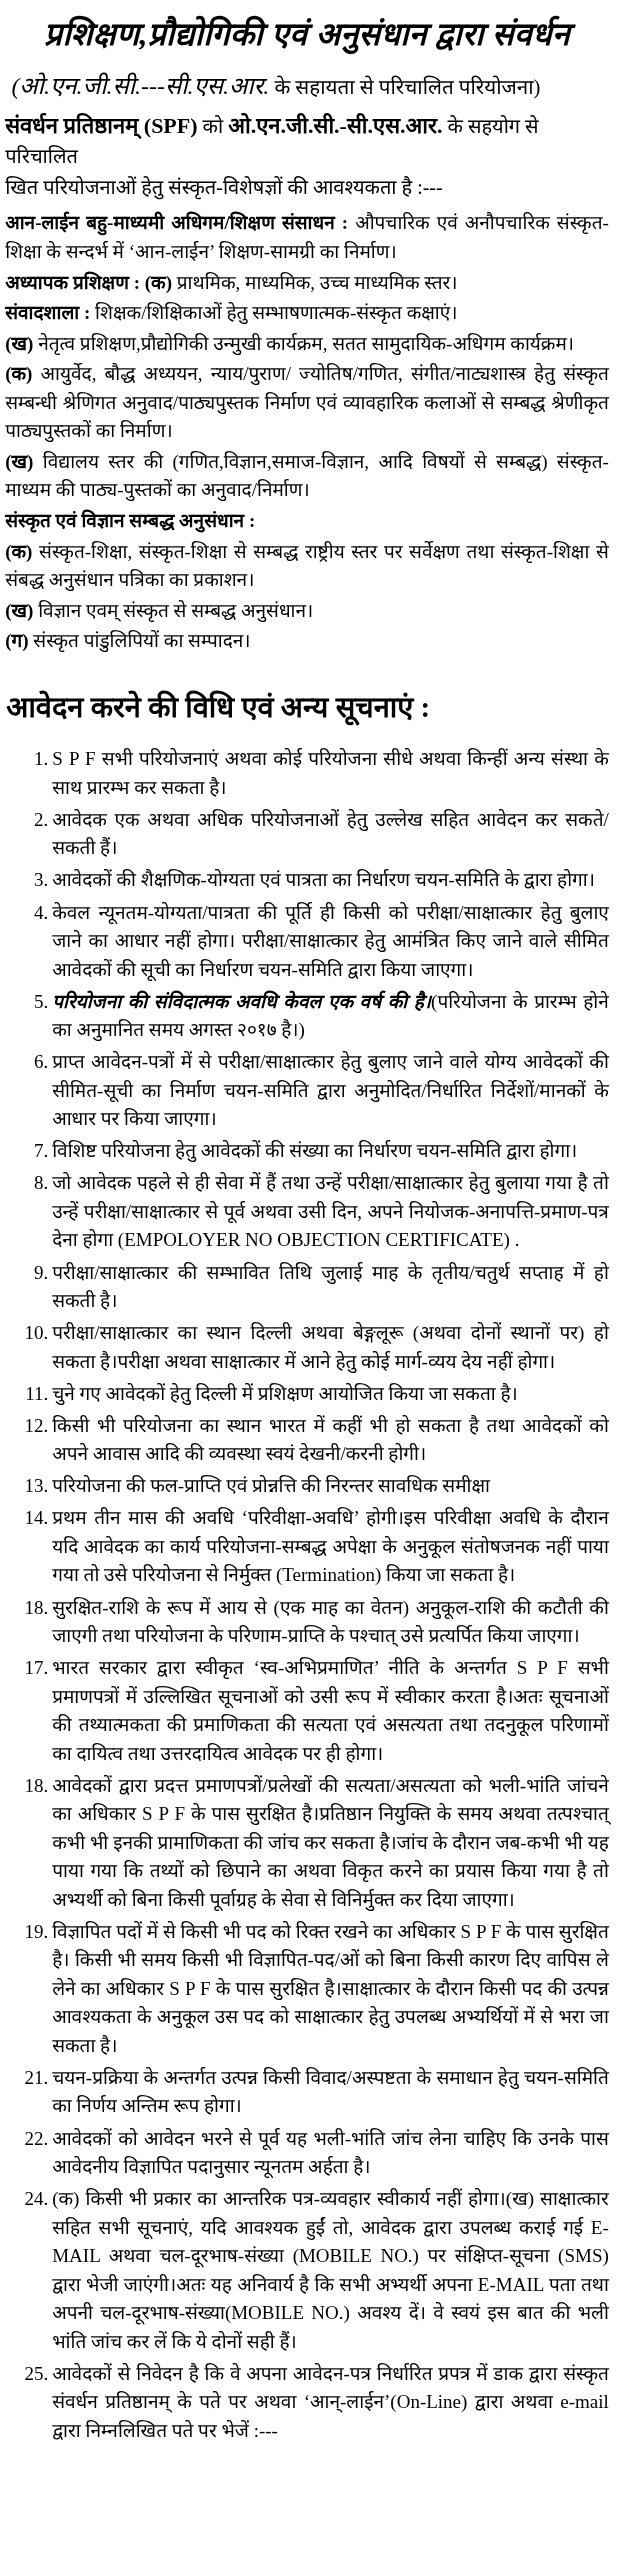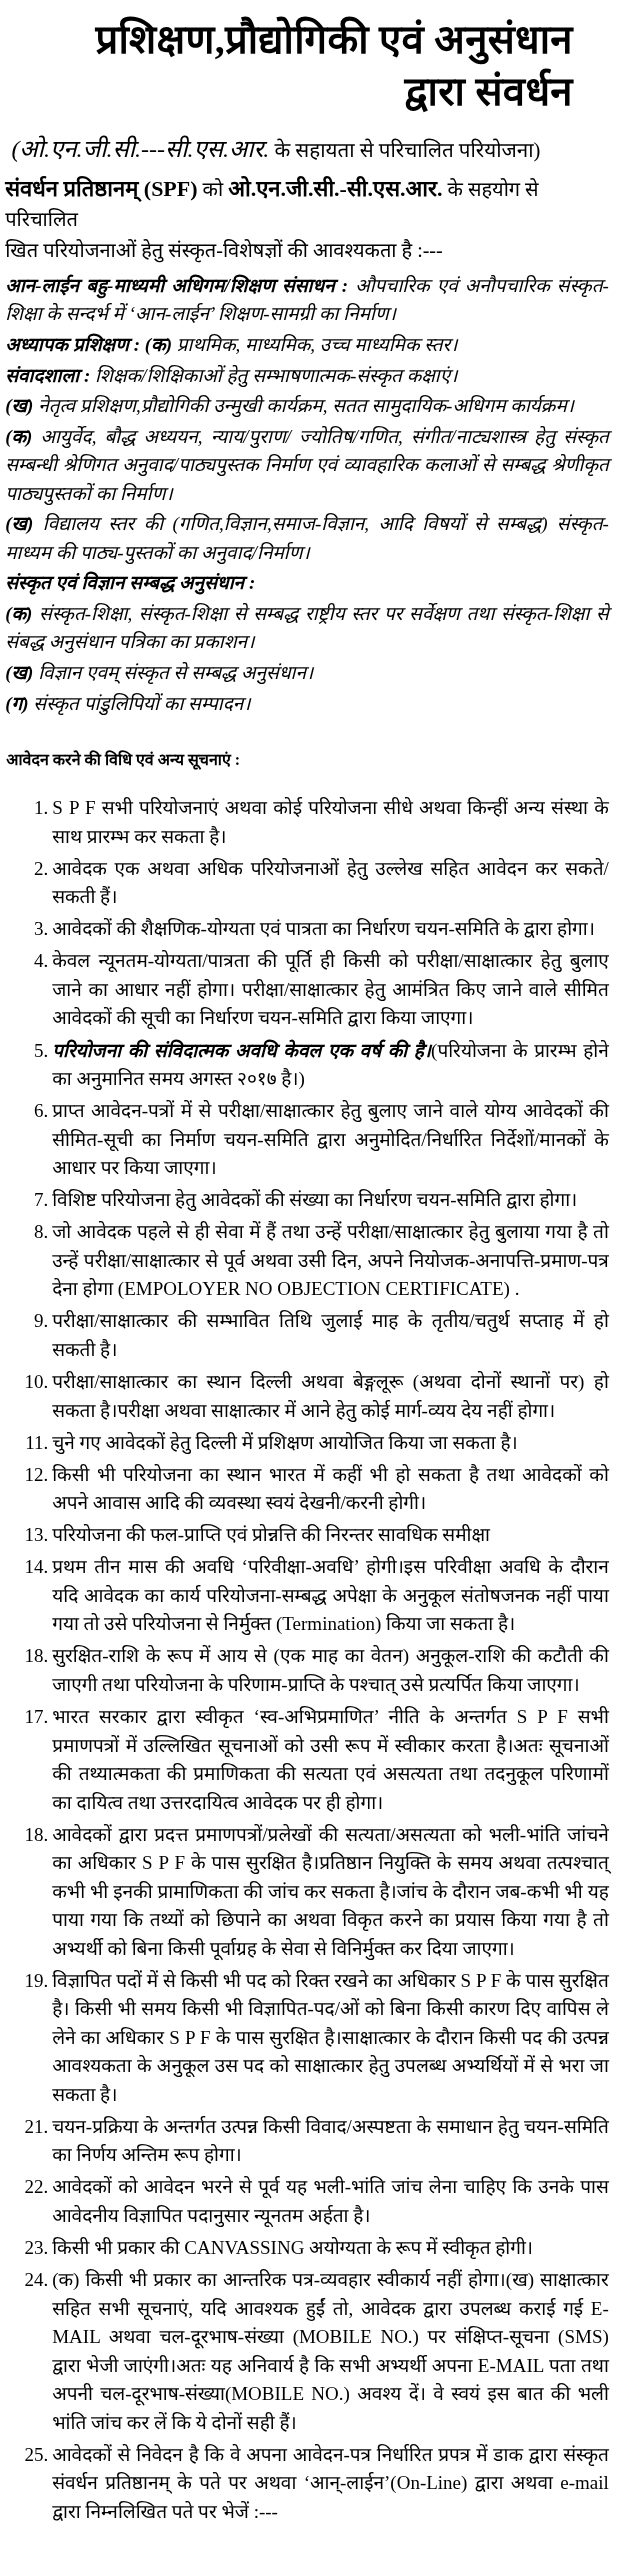--- a/index.html
+++ b/index.html
@@ -7,36 +7,37 @@
     width:617px;
     min-height:2767px;
     background:#ffffff;
     color:#000000;
     font-family:"Liberation Serif","DejaVu Serif",serif;
     font-size:19px;
     line-height:1.5;
   }
   .doc{padding:9.3px 8.2px 31px 5.2px;}
   .title{
-    font-size:40px;
+    font-size:32px;
     font-weight:bold;
-    text-align:right;
+    text-align:center;
     line-height:1.3;
     margin:5.2px 36px 14.4px 36px;
     letter-spacing:0.3px;
+    font-style:italic;
   }
   .subtitle{font-size:20.6px;margin:0 0 6.2px 6.2px;line-height:1.4;}
   .subtitle .lead{font-size:24px;font-weight:normal;font-style:italic;}
   .intro{font-size:20px;margin:2.1px 0;line-height:1.45;}
   .intro .b{font-weight:bold;font-size:22px;}
   .programs{margin-top:7.2px;}
-  .program{text-align:justify;margin:2.1px 0;font-style:italic;}
+  .program{text-align:justify;margin:2.1px 0;}
   .seg-b{font-weight:bold;}
   .seg-bi{font-weight:bold;font-style:italic;}
-  .list-heading{font-weight:bold;font-size:16px;margin:30px 0 22px 1px;}
+  .list-heading{font-weight:bold;font-size:29px;margin:30px 0 16px 1px;}
   ol.items{list-style:none;margin:0;padding:0;}
   .items li{
     position:relative;
     padding-left:47px;
     text-align:justify;
     margin:3.6px 0;
   }
   .items li .num{
     position:absolute;
     left:0;
@@ -91,19 +92,18 @@
       <li><span class="num">11.</span><span>चुने गए आवेदकों हेतु दिल्ली में प्रशिक्षण आयोजित किया जा सकता है।</span></li>
       <li><span class="num">12.</span><span>किसी भी परियोजना का स्थान भारत में कहीं भी हो सकता है तथा आवेदकों को अपने आवास आदि की व्यवस्था स्वयं देखनी/करनी होगी।</span></li>
       <li><span class="num">13.</span><span>परियोजना की फल-प्राप्ति एवं प्रोन्नत्ति की निरन्तर सावधिक समीक्षा</span></li>
       <li><span class="num">14.</span><span>प्रथम तीन मास की अवधि ‘परिवीक्षा-अवधि’ होगी।इस परिवीक्षा अवधि के दौरान यदि आवेदक का कार्य परियोजना-सम्बद्ध अपेक्षा के अनुकूल संतोषजनक नहीं पाया गया तो उसे परियोजना से निर्मुक्त (Termination) किया जा सकता है।</span></li>
       <li><span class="num">18.</span><span>सुरक्षित-राशि के रूप में आय से (एक माह का वेतन) अनुकूल-राशि की कटौती की जाएगी तथा परियोजना के परिणाम-प्राप्ति के पश्चात् उसे प्रत्यर्पित किया जाएगा।</span></li>
       <li><span class="num">17.</span><span>भारत सरकार द्वारा स्वीकृत ‘स्व-अभिप्रमाणित’ नीति के अन्तर्गत  S P F सभी प्रमाणपत्रों में उल्लिखित सूचनाओं को उसी रूप में स्वीकार करता है।अतः सूचनाओं की तथ्यात्मकता की प्रमाणिकता की सत्यता एवं असत्यता तथा तदनुकूल परिणामों का दायित्व तथा उत्तरदायित्व आवेदक पर ही होगा।</span></li>
       <li><span class="num">18.</span><span>आवेदकों द्वारा प्रदत्त प्रमाणपत्रों/प्रलेखों की सत्यता/असत्यता को भली-भांति जांचने का अधिकार  S P F के पास सुरक्षित है।प्रतिष्ठान नियुक्ति के समय अथवा तत्पश्चात् कभी भी इनकी प्रामाणिकता की जांच कर सकता है।जांच के दौरान जब-कभी भी यह पाया गया कि तथ्यों को छिपाने का अथवा विकृत करने का प्रयास किया गया है तो अभ्यर्थी को बिना किसी पूर्वाग्रह के सेवा से विनिर्मुक्त कर दिया जाएगा।</span></li>
       <li><span class="num">19.</span><span>विज्ञापित पदों में से किसी भी पद को रिक्त रखने का अधिकार S P F के पास सुरक्षित है। किसी भी समय किसी भी विज्ञापित-पद/ओं को बिना किसी कारण दिए वापिस ले लेने का अधिकार  S P F के पास सुरक्षित है।साक्षात्कार के दौरान किसी पद की उत्पन्न आवश्यकता के अनुकूल उस पद को साक्षात्कार हेतु उपलब्ध अभ्यर्थियों में से भरा जा सकता है।</span></li>
       <li><span class="num">21.</span><span>चयन-प्रक्रिया के अन्तर्गत उत्पन्न किसी विवाद/अस्पष्टता के समाधान हेतु चयन-समिति का निर्णय अन्तिम रूप होगा।</span></li>
       <li><span class="num">22.</span><span>आवेदकों को आवेदन भरने से पूर्व यह भली-भांति जांच लेना चाहिए कि उनके पास आवेदनीय विज्ञापित पदानुसार न्यूनतम अर्हता है।</span></li>
-      <li><span class="num">23.</span><span>किसी भी प्रकार की CANVASSING अयोग्यता के रूप में स्वीकृत होगी।</span></li>
       <li><span class="num">24.</span><span>(क) किसी भी प्रकार का आन्तरिक पत्र-व्यवहार स्वीकार्य नहीं होगा।(ख) साक्षात्कार सहित सभी सूचनाएं, यदि आवश्यक हुईं तो, आवेदक द्वारा उपलब्ध कराई गई E-MAIL अथवा चल-दूरभाष-संख्या (MOBILE NO.) पर संक्षिप्त-सूचना (SMS) द्वारा भेजी जाएंगी।अतः यह अनिवार्य है कि सभी अभ्यर्थी अपना E-MAIL पता तथा अपनी चल-दूरभाष-संख्या(MOBILE NO.)  अवश्य दें। वे स्वयं इस बात की भली भांति जांच कर लें कि ये दोनों सही हैं।</span></li>
       <li><span class="num">25.</span><span>आवेदकों से निवेदन है कि वे अपना आवेदन-पत्र निर्धारित प्रपत्र में डाक द्वारा संस्कृत संवर्धन प्रतिष्ठानम् के पते पर अथवा ‘आन्-लाईन’(On-Line) द्वारा अथवा e-mail द्वारा निम्नलिखित पते पर भेजें :--- </span></li>
     </ol>
 
 </div>
 
 
 </body></html>

